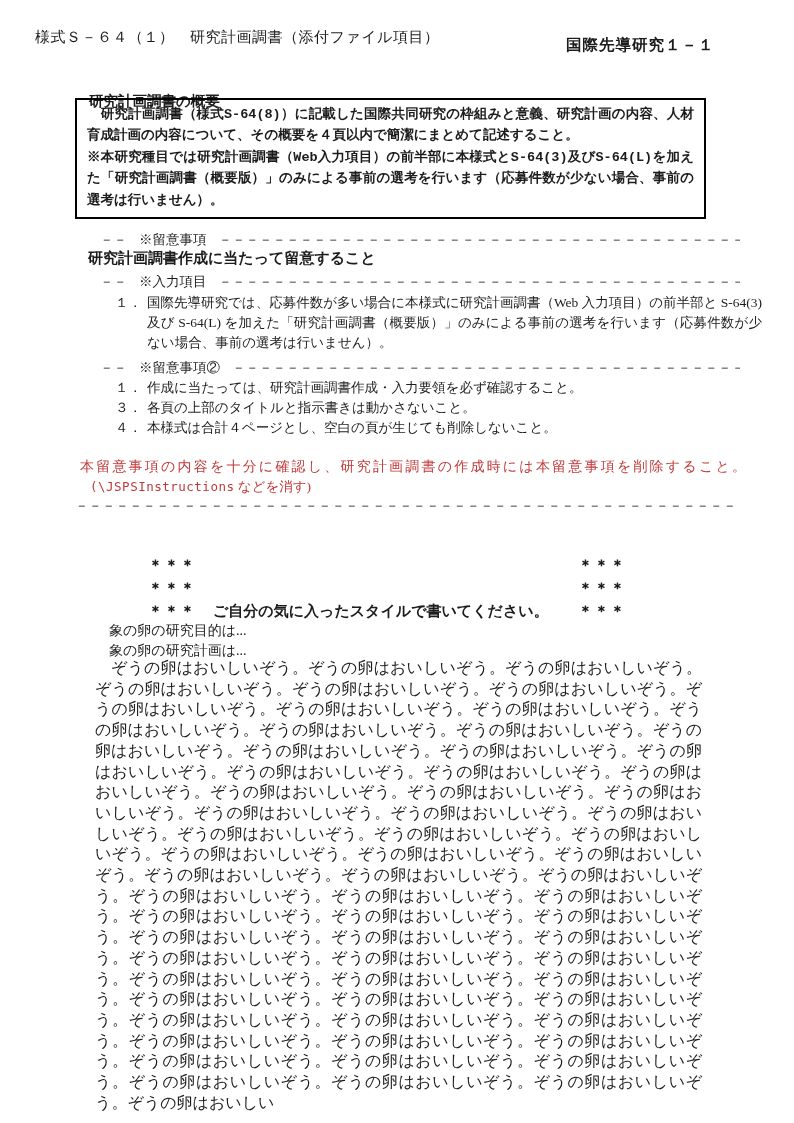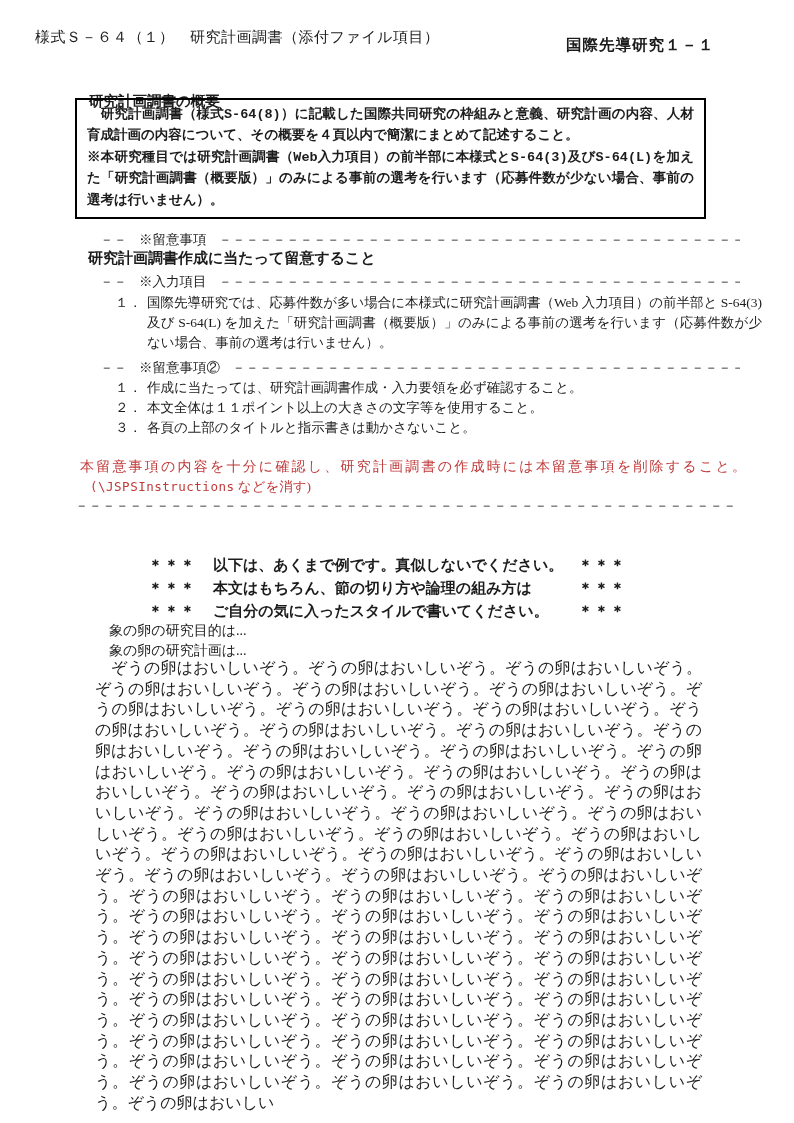--- a/index.html
+++ b/index.html
@@ -93,37 +93,35 @@
   <div class="abs gothic notes-heading">研究計画調書作成に当たって留意すること</div>
 
   <div class="abs serif dashline" style="top:273px"><span>－－</span><span class="lbl">※入力項目</span><span>－－－－－－－－－－－－－－－－－－－－－－－－－－－－－－－－－－－－－－－－－－－－－－－－</span></div>
 
   <div class="abs serif item-block hang" style="top:293px"><span class="num">１．</span><span>国際先導研究では、応募件数が多い場合に本様式に研究計画調書（Web 入力項目）の前半部と S-64(3) 及び S-64(L) を加えた「研究計画調書（概要版）」のみによる事前の選考を行います（応募件数が少ない場合、事前の選考は行いません）。</span></div>
 
   <div class="abs serif dashline" style="top:359px"><span>－－</span><span class="lbl">※留意事項②</span><span>－－－－－－－－－－－－－－－－－－－－－－－－－－－－－－－－－－－－－－－－－－－－－－－－</span></div>
 
   <div class="abs serif item-block" style="top:378px">
     <div><span class="num">１．</span><span>作成に当たっては、研究計画調書作成・入力要領を必ず確認すること。</span></div>
-    <div><span class="num">２．</span><span>本文全体は１１ポイント以上の大きさの文字等を使用すること。</span></div>
     <div><span class="num">３．</span><span>各頁の上部のタイトルと指示書きは動かさないこと。</span></div>
+    <div><span class="num">４．</span><span>本様式は合計４ページとし、空白の頁が生じても削除しないこと。</span></div>
   </div>
 
   <div class="abs serif red1">本留意事項の内容を十分に確認し、研究計画調書の作成時には本留意事項を削除すること。</div>
   <div class="abs serif red2"><span class="mono">(\JSPSInstructions</span><span> などを消す)</span></div>
 
   <div class="abs serif dashline separator">－－－－－－－－－－－－－－－－－－－－－－－－－－－－－－－－－－－－－－－－－－－－－－－－－－－－－－－－－－－－－－－－－－－－－－－－</div>
 
   <div class="abs gothic star-row" style="top:556px">
     <span class="s-l">＊＊＊</span>
-    <span class="s-t">以下は、あくまで例です。真似しないでください。</span>
     <span class="s-r">＊＊＊</span>
   </div>
   <div class="abs gothic star-row" style="top:579px">
     <span class="s-l">＊＊＊</span>
-    <span class="s-t">本文はもちろん、節の切り方や論理の組み方は</span>
     <span class="s-r">＊＊＊</span>
   </div>
   <div class="abs gothic star-row" style="top:602px">
     <span class="s-l">＊＊＊</span>
     <span class="s-t">ご自分の気に入ったスタイルで書いてください。</span>
     <span class="s-r">＊＊＊</span>
   </div>
 
   <div class="abs serif eg-line" style="top:622px">　象の卵の研究目的は...</div>
   <div class="abs serif eg-line" style="top:642px">　象の卵の研究計画は...</div>

